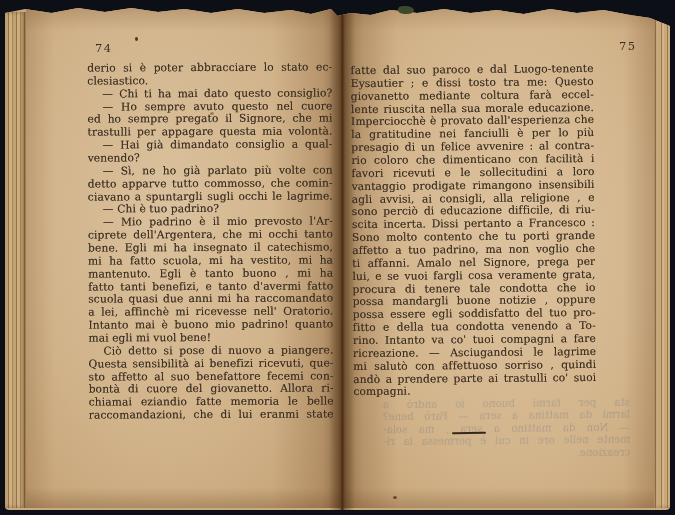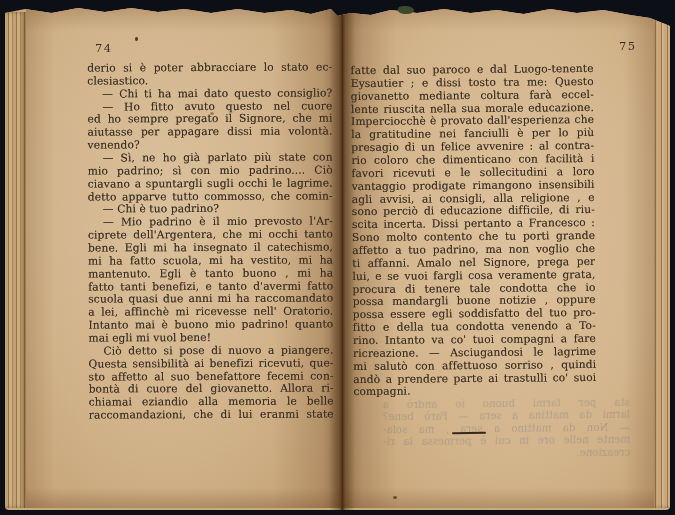--- a/index.html
+++ b/index.html
@@ -70,44 +70,44 @@
     <div class="gutter"></div>
   </div>
 
   <div class="pagenum pn-left">74</div>
   <div class="pagenum pn-right">75</div>
 
   <div class="textblock tb-left">
       <div class="ln">derio si è poter abbracciare lo stato ec-</div>
       <div class="ln end">clesiastico.</div>
       <div class="ln ind">— Chi ti ha mai dato questo consiglio?</div>
-      <div class="ln ind">— Ho fitto avuto questo nel cuore</div>
+      <div class="ln ind">— Ho sempre avuto questo nel cuore</div>
       <div class="ln">ed ho sempre pregato il Signore, che mi</div>
-      <div class="ln">aiutasse per appagare dissi mia volontà.</div>
+      <div class="ln">trastulli per appagare questa mia volontà.</div>
+      <div class="ln ind">— Hai già dimandato consiglio a qual-</div>
       <div class="ln end">venendo?</div>
-      <div class="ln ind">— Sì, ne ho già parlato più state con</div>
-      <div class="ln">mio padrino; sì con mio padrino.... Ciò</div>
+      <div class="ln ind">— Sì, ne ho già parlato più volte con</div>
+      <div class="ln">detto apparve tutto commosso, che comin-</div>
       <div class="ln">ciavano a spuntargli sugli occhi le lagrime.</div>
-      <div class="ln">detto apparve tutto commosso, che comin-</div>
       <div class="ln ind end">— Chi è tuo padrino?</div>
       <div class="ln ind">— Mio padrino è il mio prevosto l'Ar-</div>
       <div class="ln">ciprete dell'Argentera, che mi occhi tanto</div>
       <div class="ln">bene. Egli mi ha insegnato il catechismo,</div>
       <div class="ln">mi ha fatto scuola, mi ha vestito, mi ha</div>
       <div class="ln">mantenuto. Egli è tanto buono , mi ha</div>
       <div class="ln">fatto tanti benefizi, e tanto d'avermi fatto</div>
       <div class="ln">scuola quasi due anni mi ha raccomandato</div>
       <div class="ln">a lei, affinchè mi ricevesse nell' Oratorio.</div>
       <div class="ln">Intanto mai è buono mio padrino! quanto</div>
       <div class="ln end">mai egli mi vuol bene!</div>
       <div class="ln ind">Ciò detto si pose di nuovo a piangere.</div>
       <div class="ln">Questa sensibilità ai benefizi ricevuti, que-</div>
       <div class="ln">sto affetto al suo benefattore fecemi con-</div>
       <div class="ln">bontà di cuore del giovanetto. Allora ri-</div>
-      <div class="ln">chiamai eziandio alla memoria le belle</div>
+      <div class="ln">chiamai eziandio fatte memoria le belle</div>
       <div class="ln">raccomandazioni, che di lui eranmi state</div>
     </div>
 
   <div class="bleed">
       <div>sta per farmi buono io andrò a</div>
       <div>larmi da mattina a sera — Farò bene?</div>
       <div>— Non da mattino a sera , ma sola-</div>
       <div>mente nelle ore in cui è permessa la ri-</div>
       <div>creazione.</div>
     </div>

